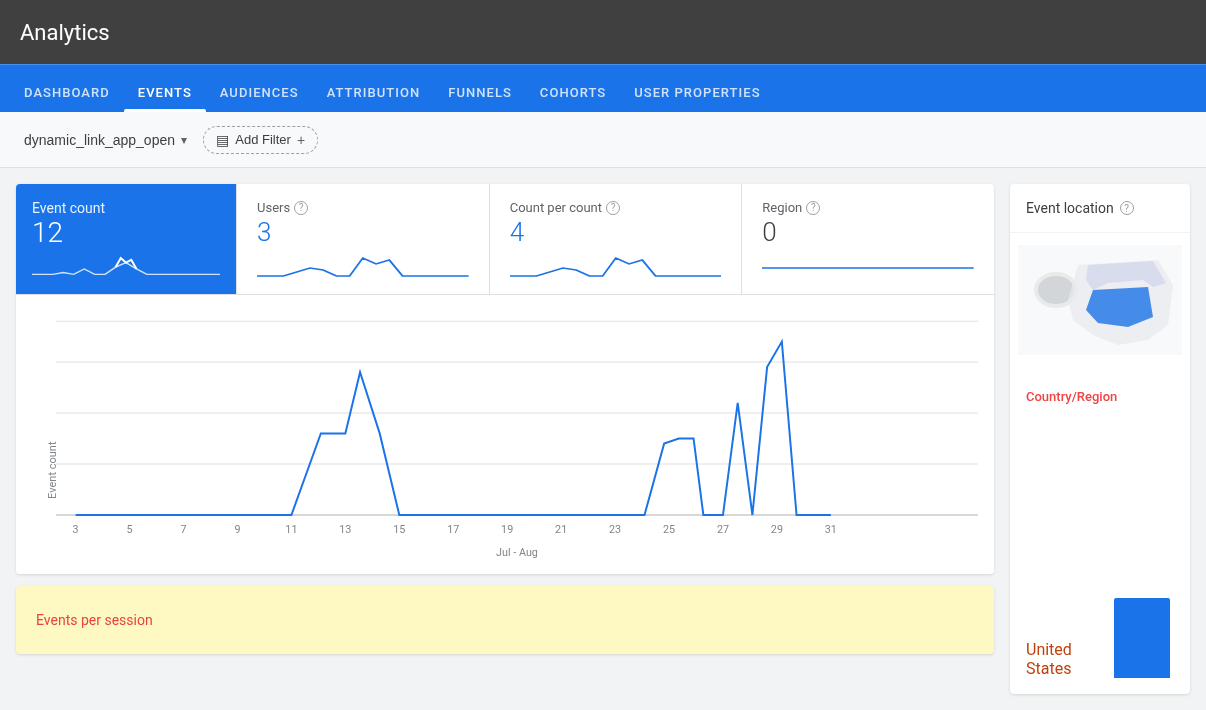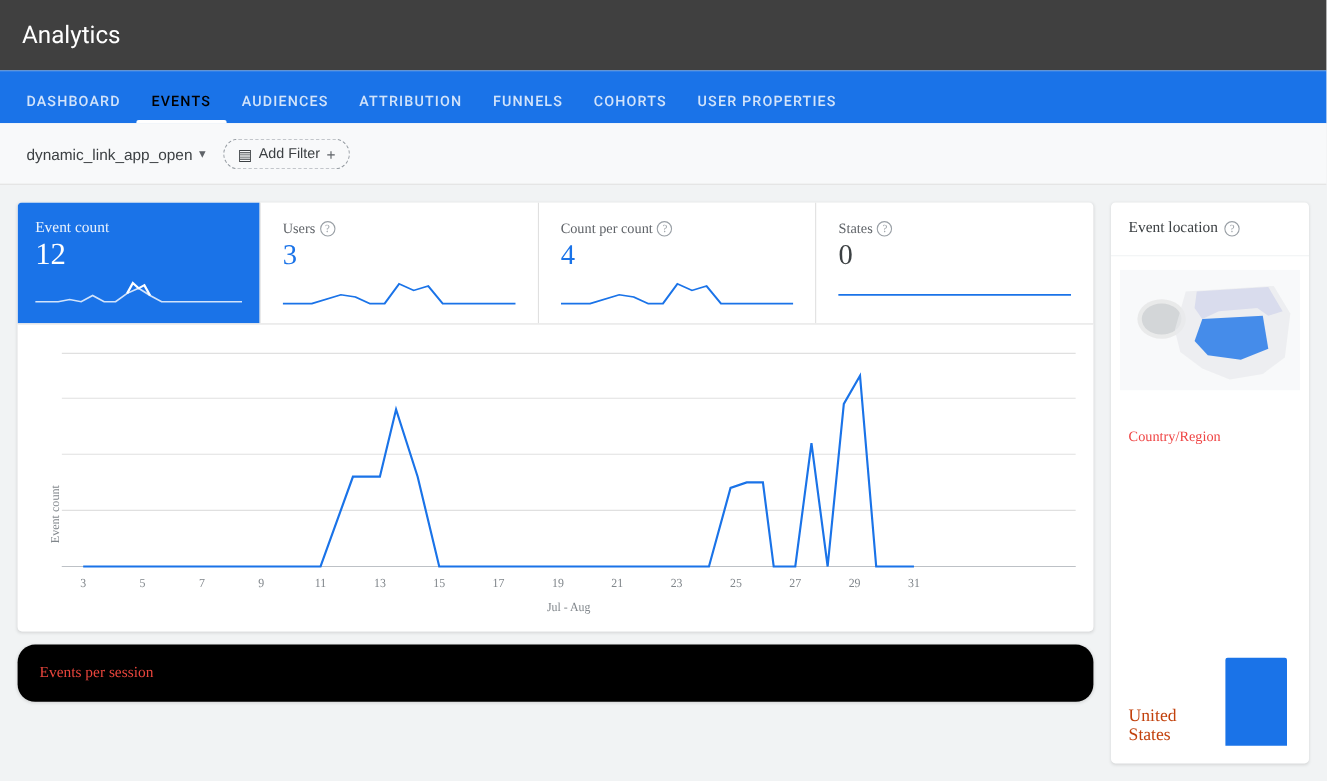--- a/index.html
+++ b/index.html
@@ -32,21 +32,21 @@
       color: rgba(255,255,255,0.8);
       font-size: 13px;
       font-weight: 500;
       letter-spacing: 0.08em;
       padding: 0 14px 12px;
       cursor: pointer;
       position: relative;
       text-transform: uppercase;
     }
     .nav-item.active {
-      color: #000000;
+      color: #ffffff;
     }
     .nav-item.active::after {
       content: '';
       position: absolute;
       bottom: 0;
       left: 0;
       right: 0;
       height: 3px;
       background: white;
       border-radius: 2px 2px 0 0;
@@ -92,21 +92,20 @@
     .filter-icon {
       font-size: 14px;
     }
 
     
     .main-content {
       display: flex;
       height: calc(710px - 64px - 48px - 56px);
       padding: 16px;
       gap: 16px;
-      font-family: Liberation Serif, serif;
     }
 
     
     .left-panel {
       flex: 1;
       display: flex;
       flex-direction: column;
       gap: 12px;
     }
 
@@ -203,24 +202,24 @@
       white-space: nowrap;
     }
 
     .main-chart {
       width: 100%;
       height: 100%;
     }
 
     
     .bottom-card {
-      background: #000000;
-      border-radius: 16px;
+      background: #fef9c3;
+      border-radius: 4px;
       box-shadow: 0 1px 3px rgba(0,0,0,0.12);
-      height: 52px;
+      height: 68px;
       display: flex;
       align-items: center;
       padding: 0 20px;
     }
     .bottom-label {
       font-size: 14px;
       color: #e8453c;
     }
 
     
@@ -339,21 +338,21 @@
             <span class="question-icon">?</span>
           </div>
           <span class="stat-value">4</span>
           <svg class="sparkline-small" viewBox="0 0 160 30" preserveAspectRatio="none">
             <polyline points="0,28 20,28 40,20 50,22 60,28 70,28 80,10 90,16 100,12 110,28 120,28 140,28 160,28" fill="none" stroke="#1a73e8" stroke-width="1.5"></polyline>
           </svg>
         </div>
 
         <div class="stat-box">
           <div class="stat-label">
-            <span>States</span>
+            <span>Region</span>
             <span class="question-icon">?</span>
           </div>
           <span class="stat-value zero">0</span>
           <svg class="sparkline-small" viewBox="0 0 160 30" preserveAspectRatio="none">
             <line x1="0" y1="20" x2="160" y2="20" stroke="#1a73e8" stroke-width="1.5"></line>
           </svg>
         </div>
 
       </div>
 

